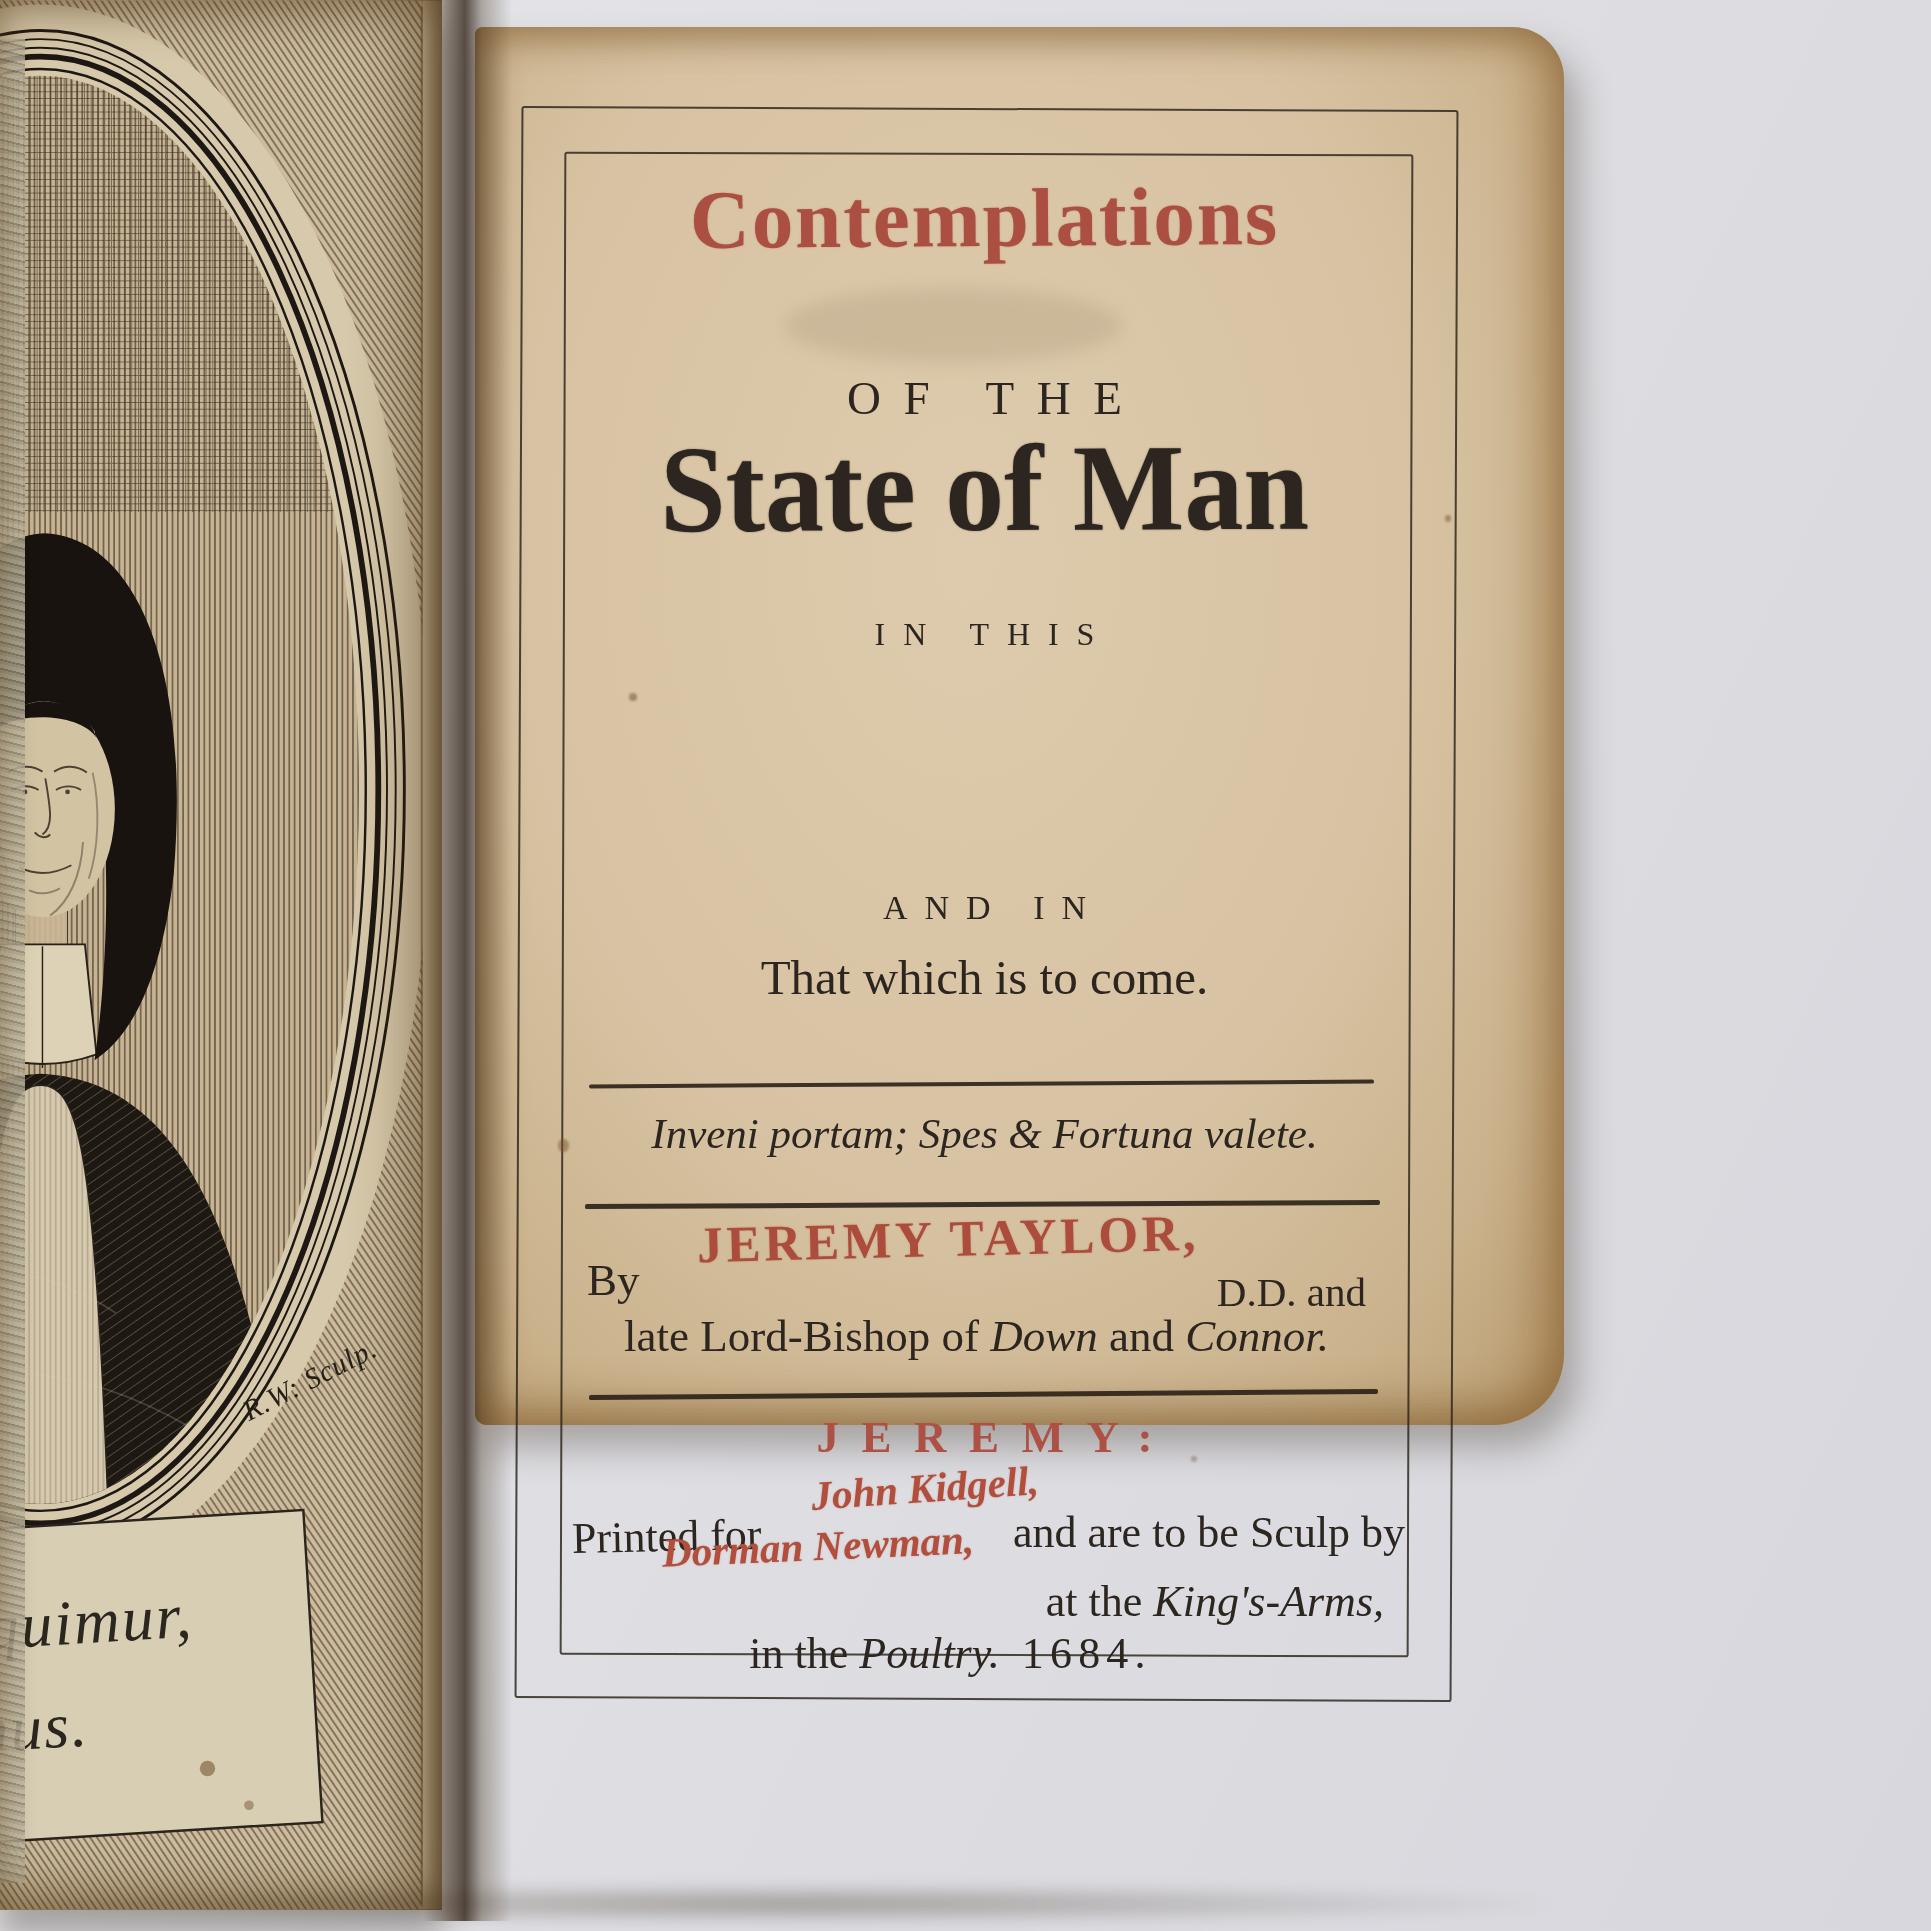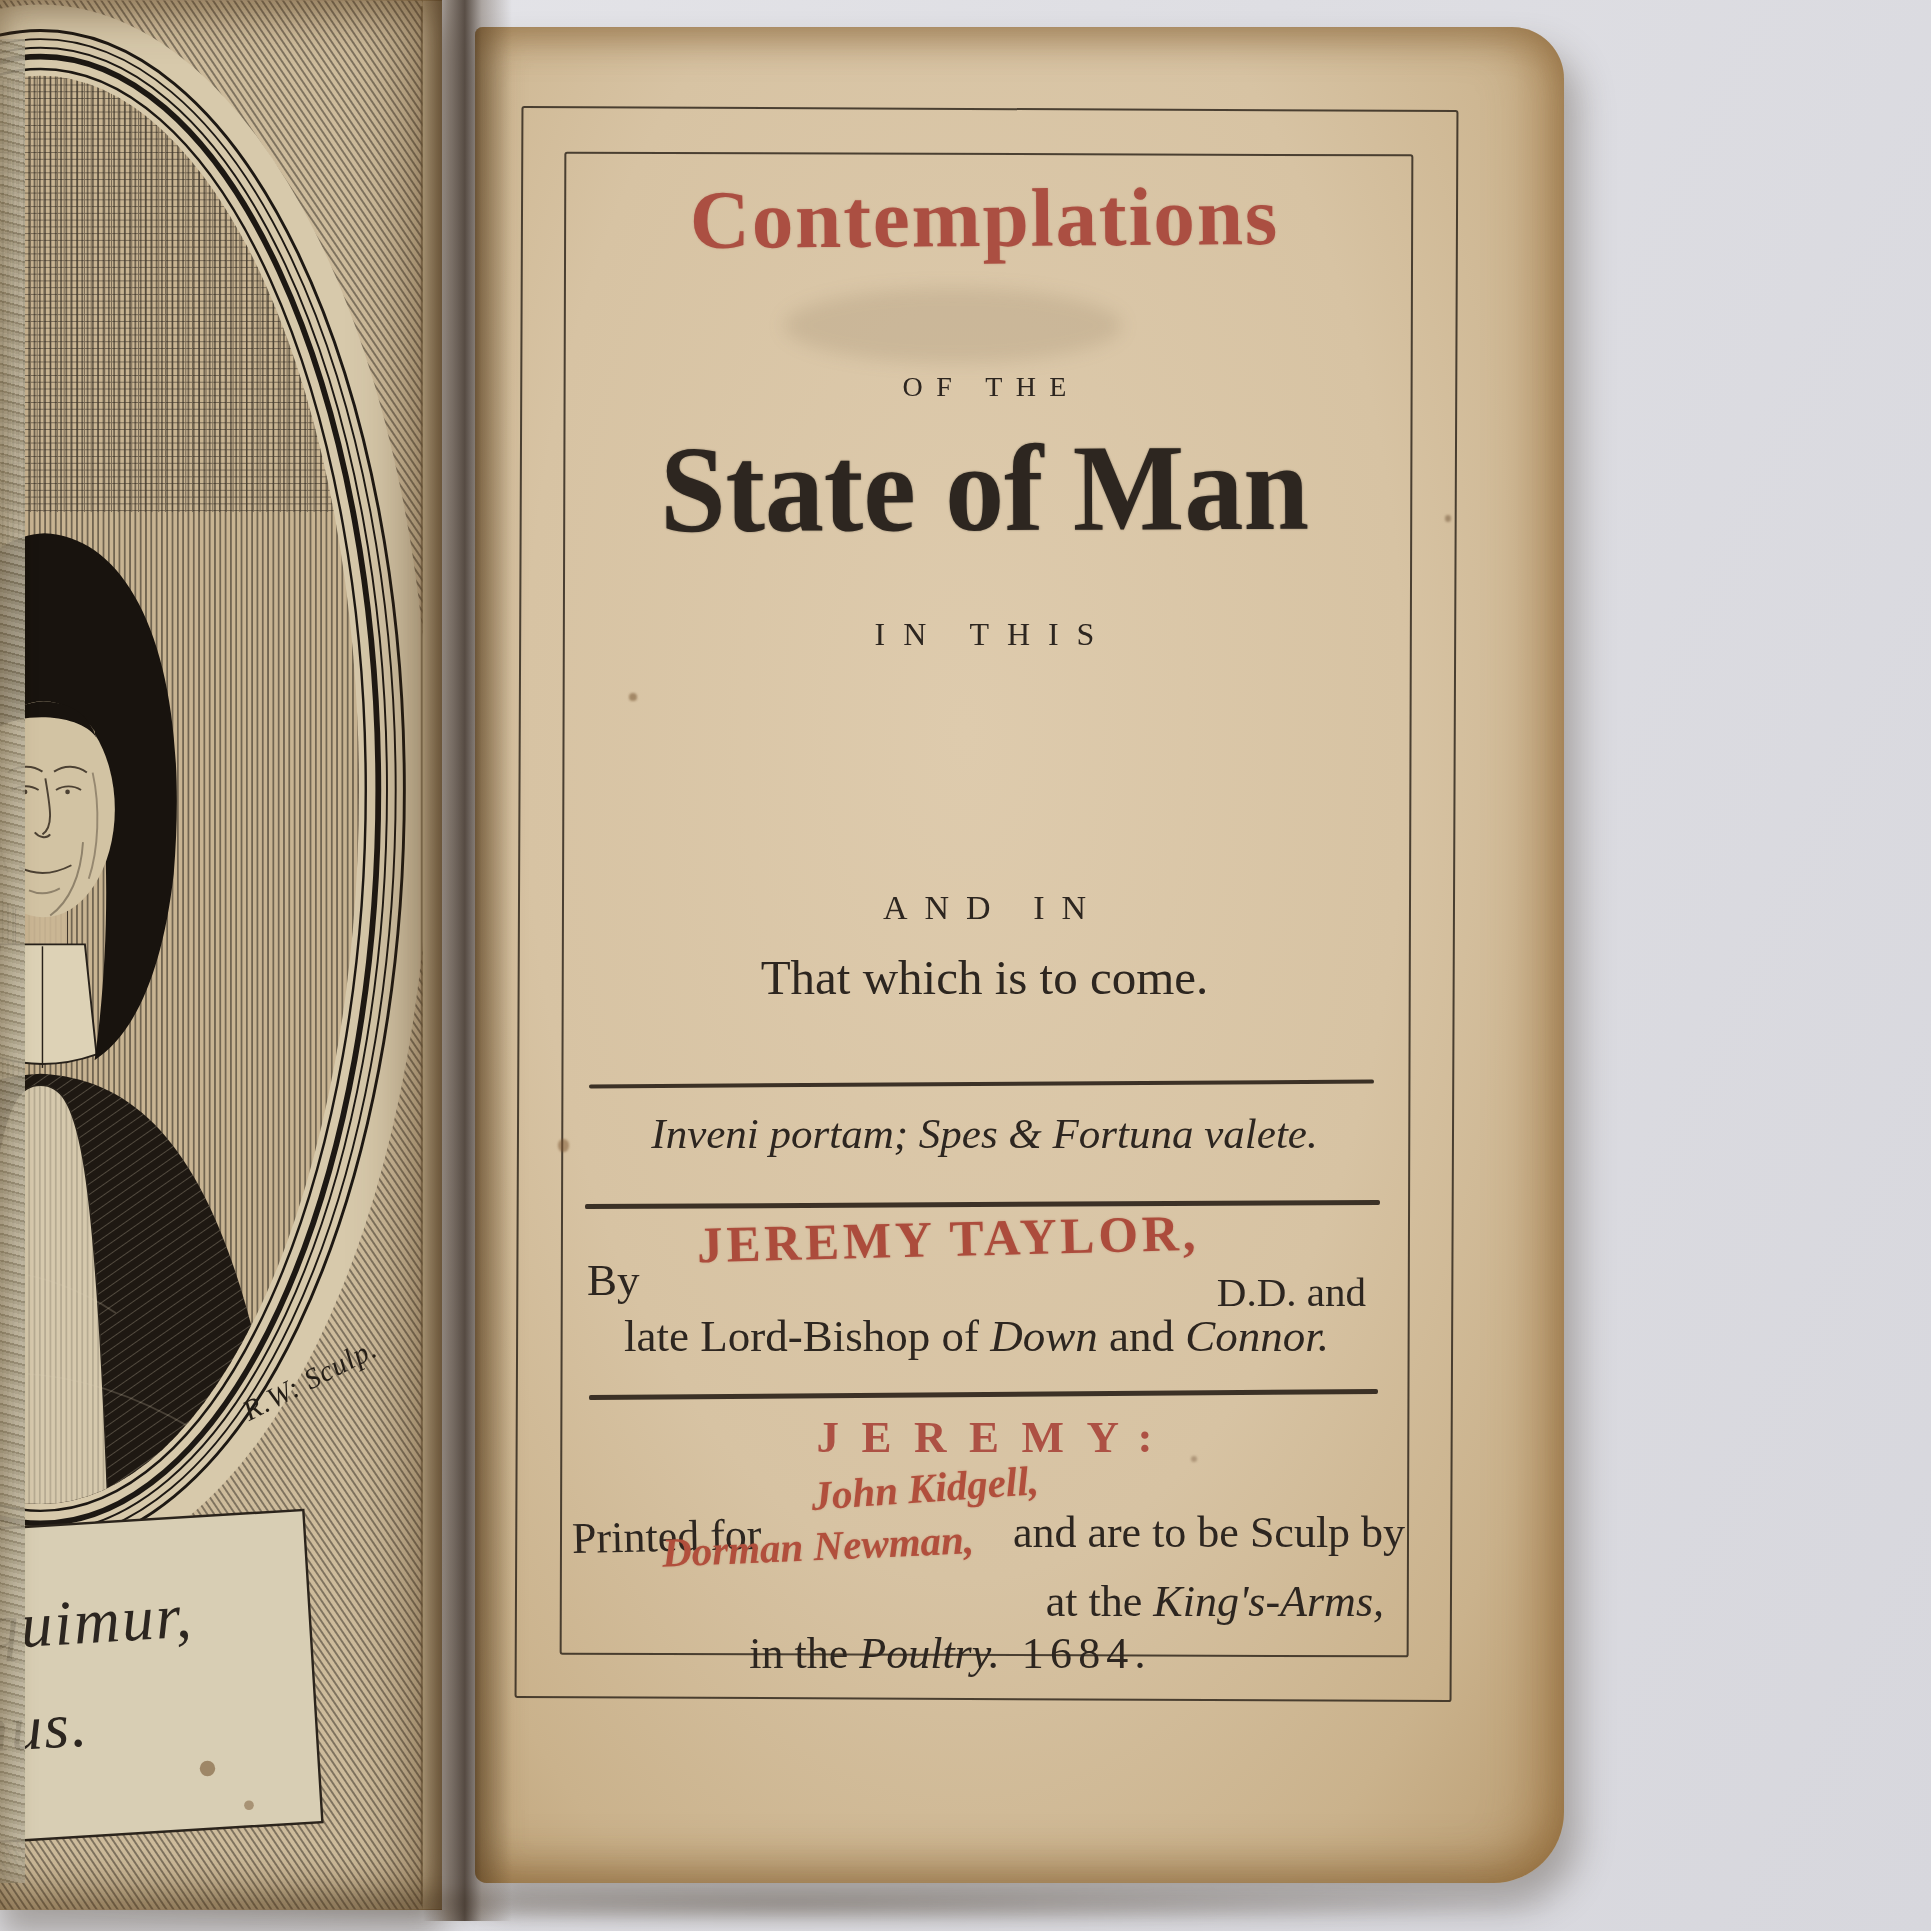--- a/index.html
+++ b/index.html
@@ -12,34 +12,34 @@
     box-shadow:0 25px 29px rgba(60,50,35,.35);}
   .left-page svg{position:absolute;left:0;top:0;display:block;}
   .lp-shade{position:absolute;inset:0;pointer-events:none;
     box-shadow:inset -33px 0 58px rgba(70,45,15,.45),inset 0 -21px 37px rgba(95,70,35,.32),inset 0 15.4px 29px rgba(95,70,35,.22);}
   .fore-edge{position:absolute;left:0;top:39px;width:25px;height:1844px;opacity:.85;
     background:repeating-linear-gradient(14deg,#b3ac96 0 2.9px,#968e77 2.9px 4.8px,#c3bca7 4.8px 8.7px);}
   
   .gutter{position:absolute;left:423px;top:0;width:89px;height:1921px;z-index:4;pointer-events:none;
     background:linear-gradient(90deg,rgba(56,36,15,0) 0%,rgba(56,36,15,.5) 28%,rgba(36,21,8,.72) 47%,rgba(56,36,15,.32) 66%,rgba(56,36,15,0) 100%);}
   
-  .right-page{position:absolute;left:475px;top:27px;width:1089px;height:1856px;z-index:2;
+  .right-page{position:absolute;left:475px;top:27px;width:1089px;height:1398px;z-index:2;
     background:radial-gradient(ellipse at 45% 38%,#decbad 0%,#d7c3a3 52%,#cab28c 80%,#b99c71 100%);
     border-radius:7.7px 52px 71px 11.6px;
     box-shadow:inset 0 15.4px 31px rgba(125,90,45,.28),inset -29px 0 50px rgba(142,98,46,.40),
       inset 17.4px 0 35px rgba(112,82,40,.30),inset 0 -23px 42px rgba(125,90,45,.34),
       13.5px 23px 35px rgba(70,58,42,.35);}
   .frame{position:absolute;border:2.9px solid rgba(43,34,24,.82);border-radius:2.9px;}
   .frame.outer{left:43px;top:81px;width:933px;height:1588px;transform:rotate(.25deg);}
   .frame.inner{left:87px;top:126px;width:845px;height:1499px;transform:rotate(.18deg);}
   .tp{position:absolute;left:87px;top:126px;width:845px;height:1499px;color:#2d2620;}
   .line{position:absolute;left:0;right:0;text-align:center;white-space:nowrap;}
   .t-title{top:17.4px;font-size:83px;font-weight:bold;color:#ab4f42;letter-spacing:1.9px;
     transform:rotate(-.4deg);text-shadow:0 0 1.9px rgba(150,60,40,.30);}
-  .t-ofthe{top:218px;font-size:28px;letter-spacing:.48em;text-indent:.48em;}
+  .t-ofthe{top:218px;font-size:47px;letter-spacing:.48em;text-indent:.48em;}
   .t-som{top:268px;font-size:118px;font-weight:bold;transform:scaleY(1.05) rotate(-.2deg);
     text-shadow:0 0 1.9px rgba(25,18,10,.45);}
   .t-inthis{top:463px;font-size:32px;letter-spacing:.56em;text-indent:.56em;}
   .t-life{top:506px;font-size:139px;font-weight:bold;color:#bb5a46;letter-spacing:.30em;text-indent:.30em;
     text-shadow:0 0 2.9px rgba(160,70,45,.30);}
   .t-andin{top:736px;font-size:34px;letter-spacing:.5em;text-indent:.5em;}
   .t-that{top:796px;font-size:49px;}
   .rule{position:absolute;background:rgba(38,29,20,.88);border-radius:1.9px;}
   .rule1{top:929px;left:27px;right:33px;height:3.9px;transform:rotate(-.35deg);}
   .rule2{top:1049px;left:23px;right:27px;height:4.8px;transform:rotate(-.3deg);}

